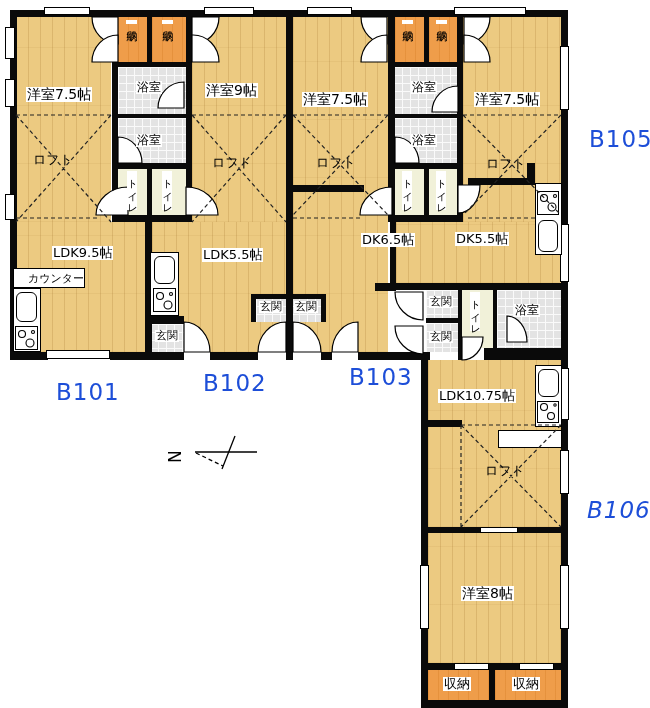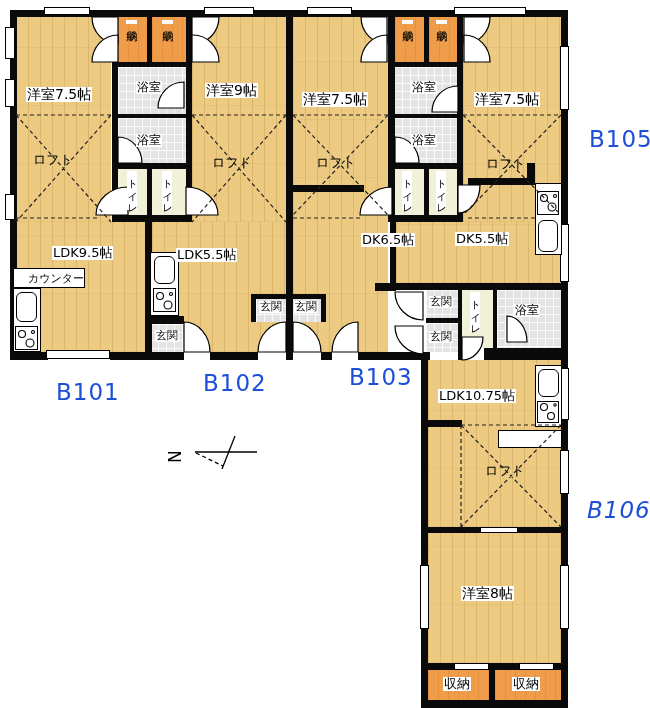--- a/index.html
+++ b/index.html
@@ -219,21 +219,21 @@
       <line x1="196" y1="453" x2="223" y2="466" stroke-dasharray="4 3"></line>
       <text transform="translate(181,463) rotate(-90)" font-size="17" fill="#000" stroke="none" font-family="DejaVu Sans, sans-serif">N</text>
     </g>
   </svg>
 
   <div class="lbl lbl-big" style="left:26px;top:87px;">洋室7.5帖</div>
   <div class="lbl nobg" style="left:32px;top:153px;">ロフト</div>
   <div class="lbl" style="left:52px;top:246px;">LDK9.5帖</div>
   <div class="lbl lbl-big" style="left:205px;top:83px;">洋室9帖</div>
   <div class="lbl nobg" style="left:211px;top:156px;">ロフト</div>
-  <div class="lbl" style="left:176px;top:248px;">LDK5.5帖</div>
+  <div class="lbl" style="left:202px;top:248px;">LDK5.5帖</div>
   <div class="lbl lbl-big" style="left:302px;top:92px;">洋室7.5帖</div>
   <div class="lbl nobg" style="left:315px;top:156px;">ロフト</div>
   <div class="lbl" style="left:328px;top:233px;margin-left:33px;">DK6.5帖</div>
   <div class="lbl lbl-big" style="left:474px;top:92px;">洋室7.5帖</div>
   <div class="lbl nobg" style="left:485px;top:157px;">ロフト</div>
   <div class="lbl" style="left:455px;top:232px;">DK5.5帖</div>
   <div class="lbl" style="left:438px;top:389px;">LDK10.75帖</div>
   <div class="lbl nobg" style="left:484px;top:464px;">ロフト</div>
   <div class="lbl lbl-big" style="left:461px;top:586px;">洋室8帖</div>
 

